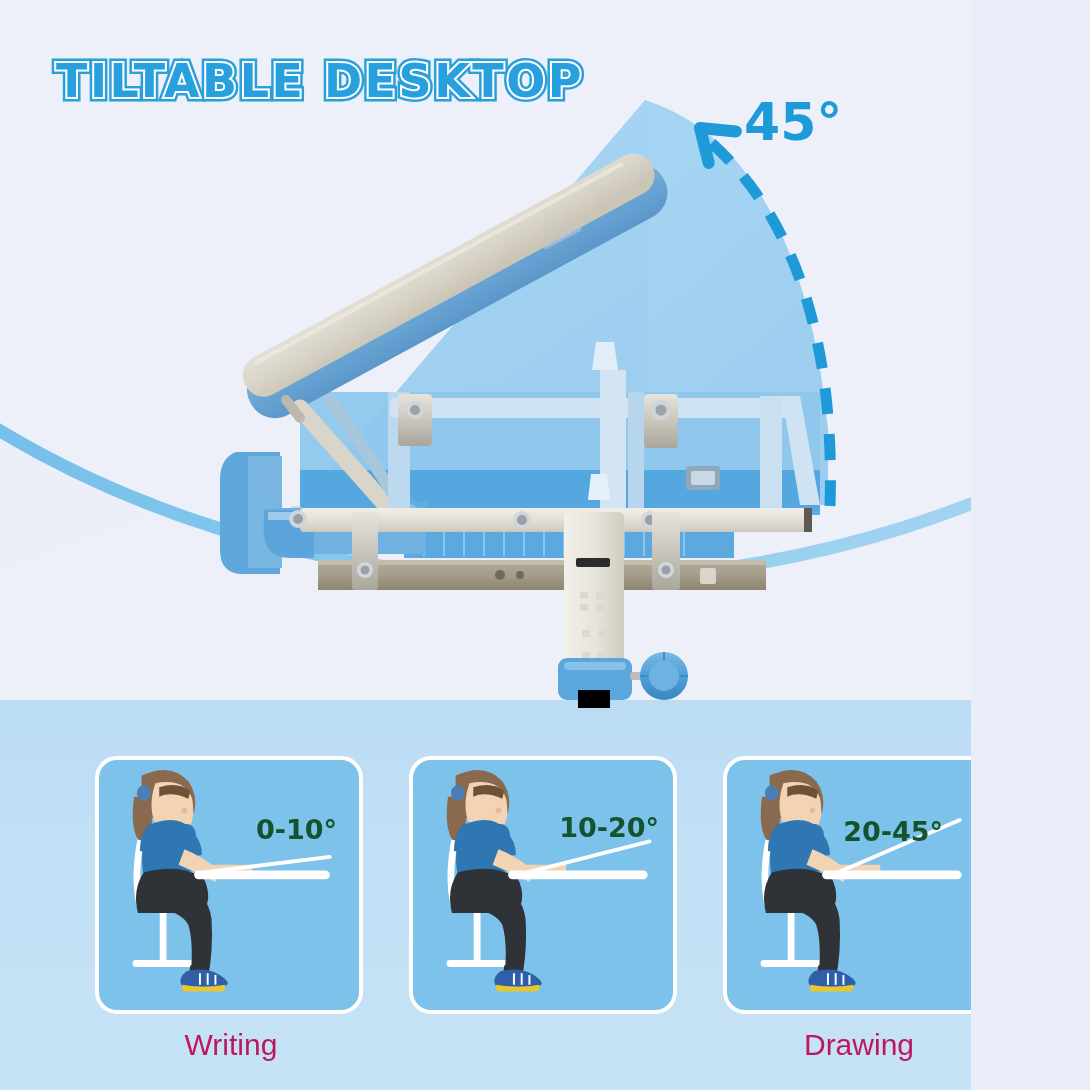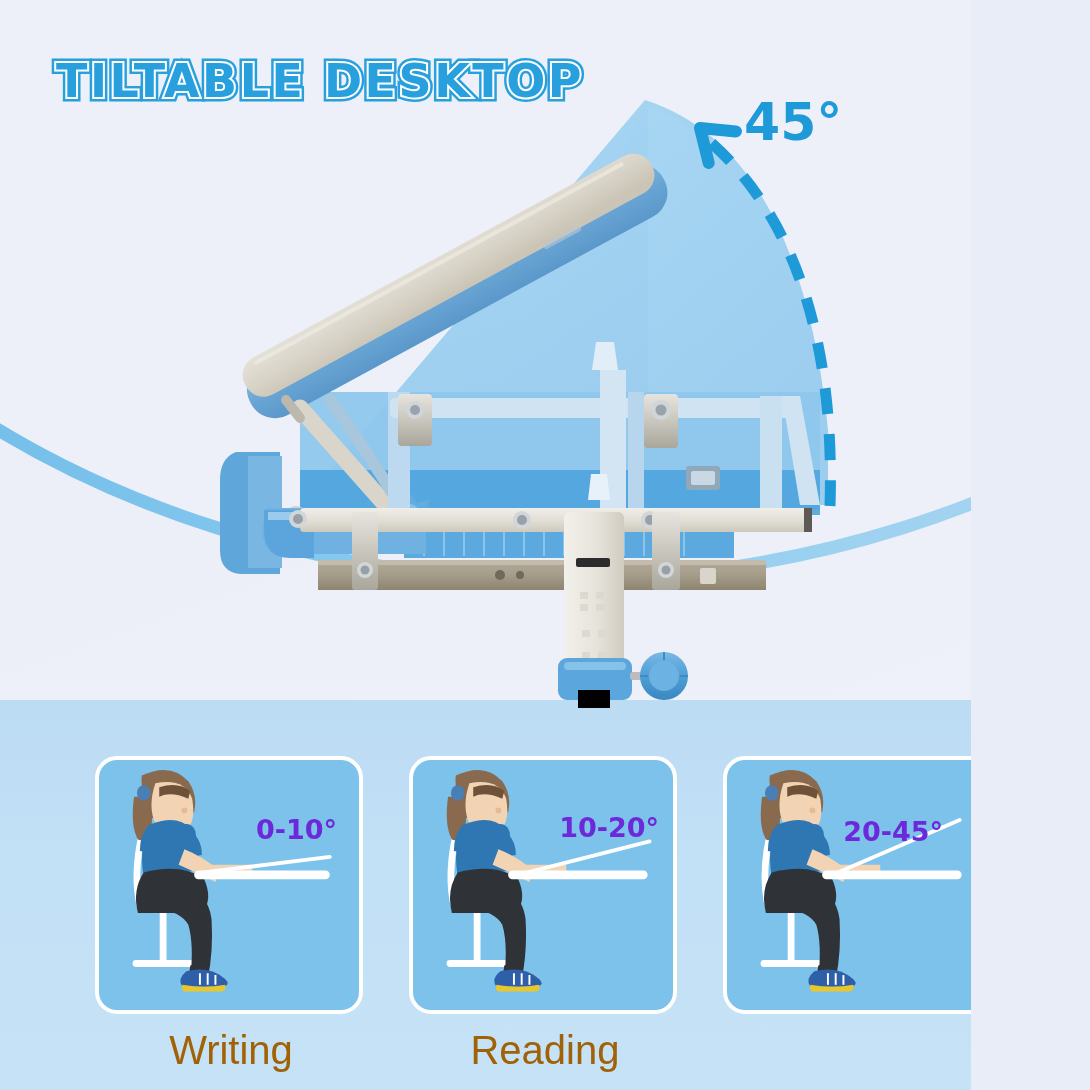--- a/index.html
+++ b/index.html
@@ -50,26 +50,26 @@
   
   .cards{position:absolute;left:0;top:756px;width:1090px;height:334px;
          display:flex;justify-content:center;gap:42px;}
   .card{width:272px;}
   .card-box{
     position:relative;width:268px;height:258px;
     background:#7cc2ea;border:4px solid #ffffff;border-radius:22px;
     overflow:hidden;box-sizing:border-box;
   }
   .card-label{
-    margin-top:14px;text-align:center;font-size:40px;color:#a16207;
+    margin-top:14px;text-align:center;font-size:30px;color:#be185d;
     font-family:"Liberation Sans",sans-serif;
   }
   .card-angle{
     position:absolute;right:16px;top:52px;
-    color:#6d28d9;font-size:27px;font-weight:bold;
+    color:#14532d;font-size:27px;font-weight:bold;
     font-family:"DejaVu Sans",sans-serif;
   }
   .card-angle.c1{right:22px;top:54px;}
   .card-angle.c2{right:14px;top:52px;}
   .card-angle.c3{right:44px;top:56px;}
 </style>
 </head>
 <body>
 
 <div id="stage">
@@ -385,21 +385,20 @@
               </g>
             </g>
           </g>
           <g>
             <rect x="98" y="114" width="144" height="9" rx="4.5" fill="#ffffff"></rect>
             <path d="M110,118 L244,84" stroke="#ffffff" stroke-width="4" stroke-linecap="round"></path>
           </g>
         </svg>
         <div class="card-angle c2">10-20°</div>
       </div>
-      <div class="card-label">Reading</div>
     </div>
 
     <div class="card">
       <div class="card-box">
         <svg viewBox="0 0 268 258" width="260" height="250">
           <g stroke="#ffffff" fill="none" stroke-width="7" stroke-linecap="round">
             <path d="M44,78 q-9,40 -2,72"></path>
               <path d="M42,150 l48,0"></path>
             <path d="M66,152 l0,56"></path>
               <path d="M38,210 l56,0"></path>
@@ -430,16 +429,17 @@
               </g>
             </g>
           </g>
           <g>
             <rect x="98" y="114" width="144" height="9" rx="4.5" fill="#ffffff"></rect>
             <path d="M110,118 L240,62" stroke="#ffffff" stroke-width="4" stroke-linecap="round"></path>
           </g>
         </svg>
         <div class="card-angle c3">20-45°</div>
       </div>
+      <div class="card-label">Drawing</div>
     </div>
 
   </div>
 </div>
 
 </body></html>

